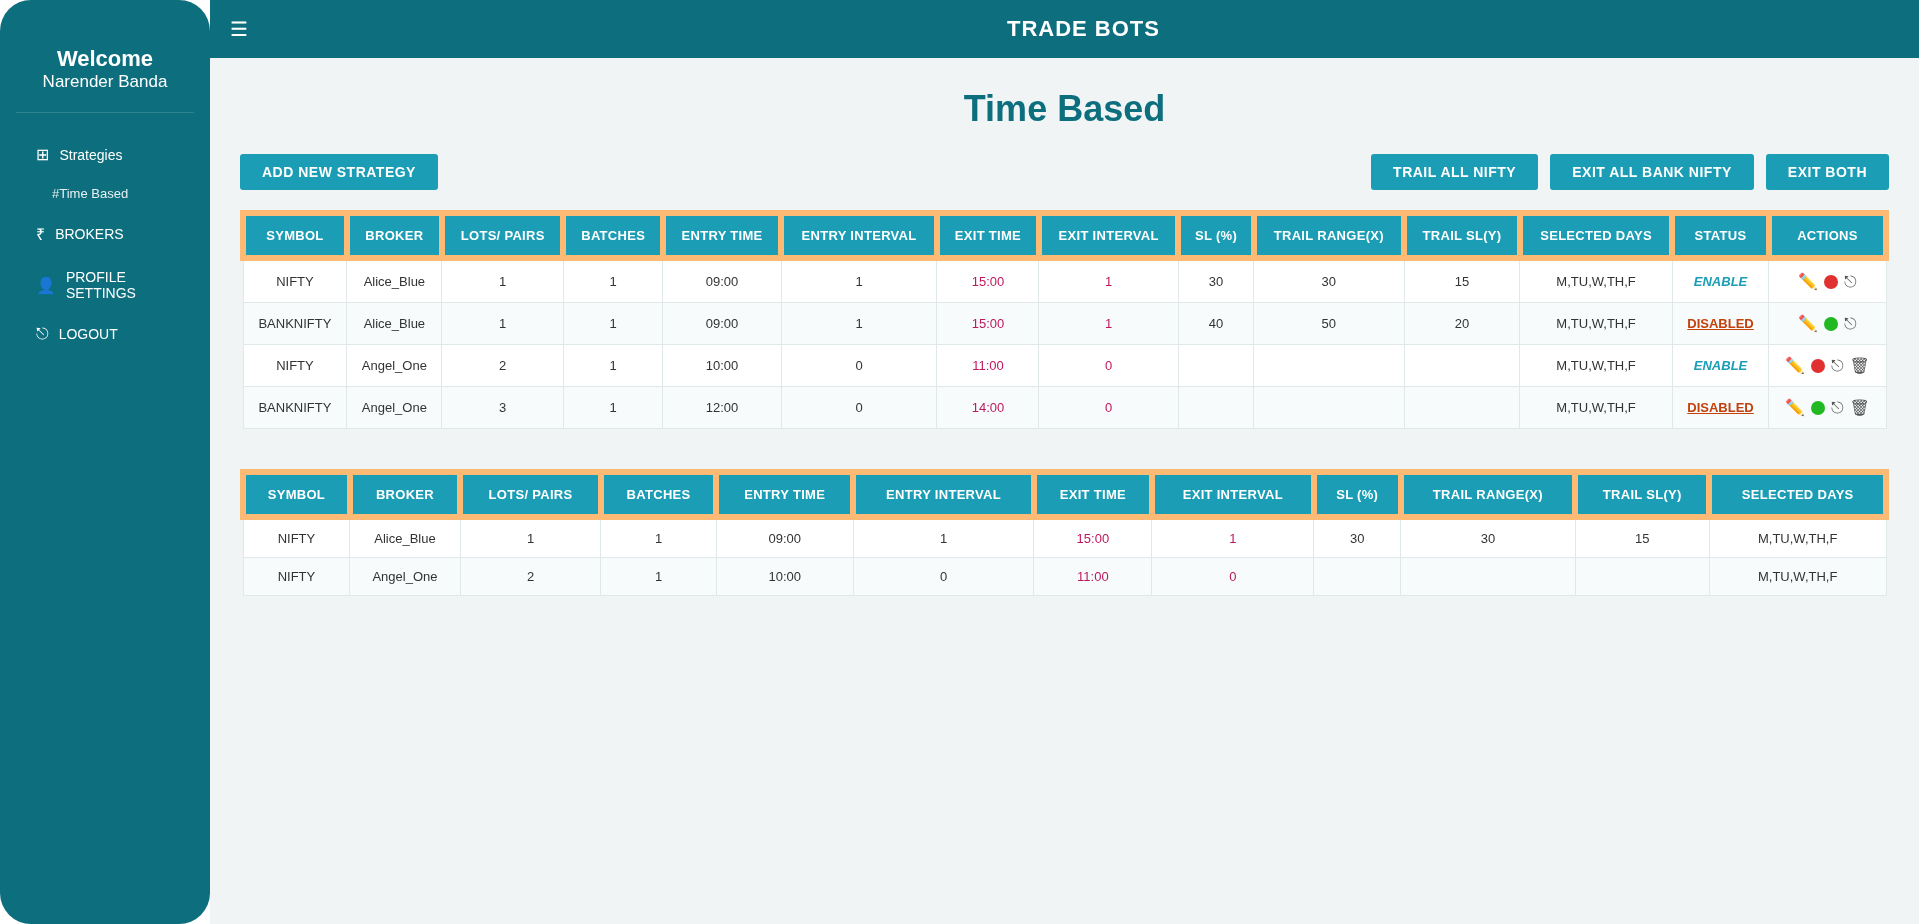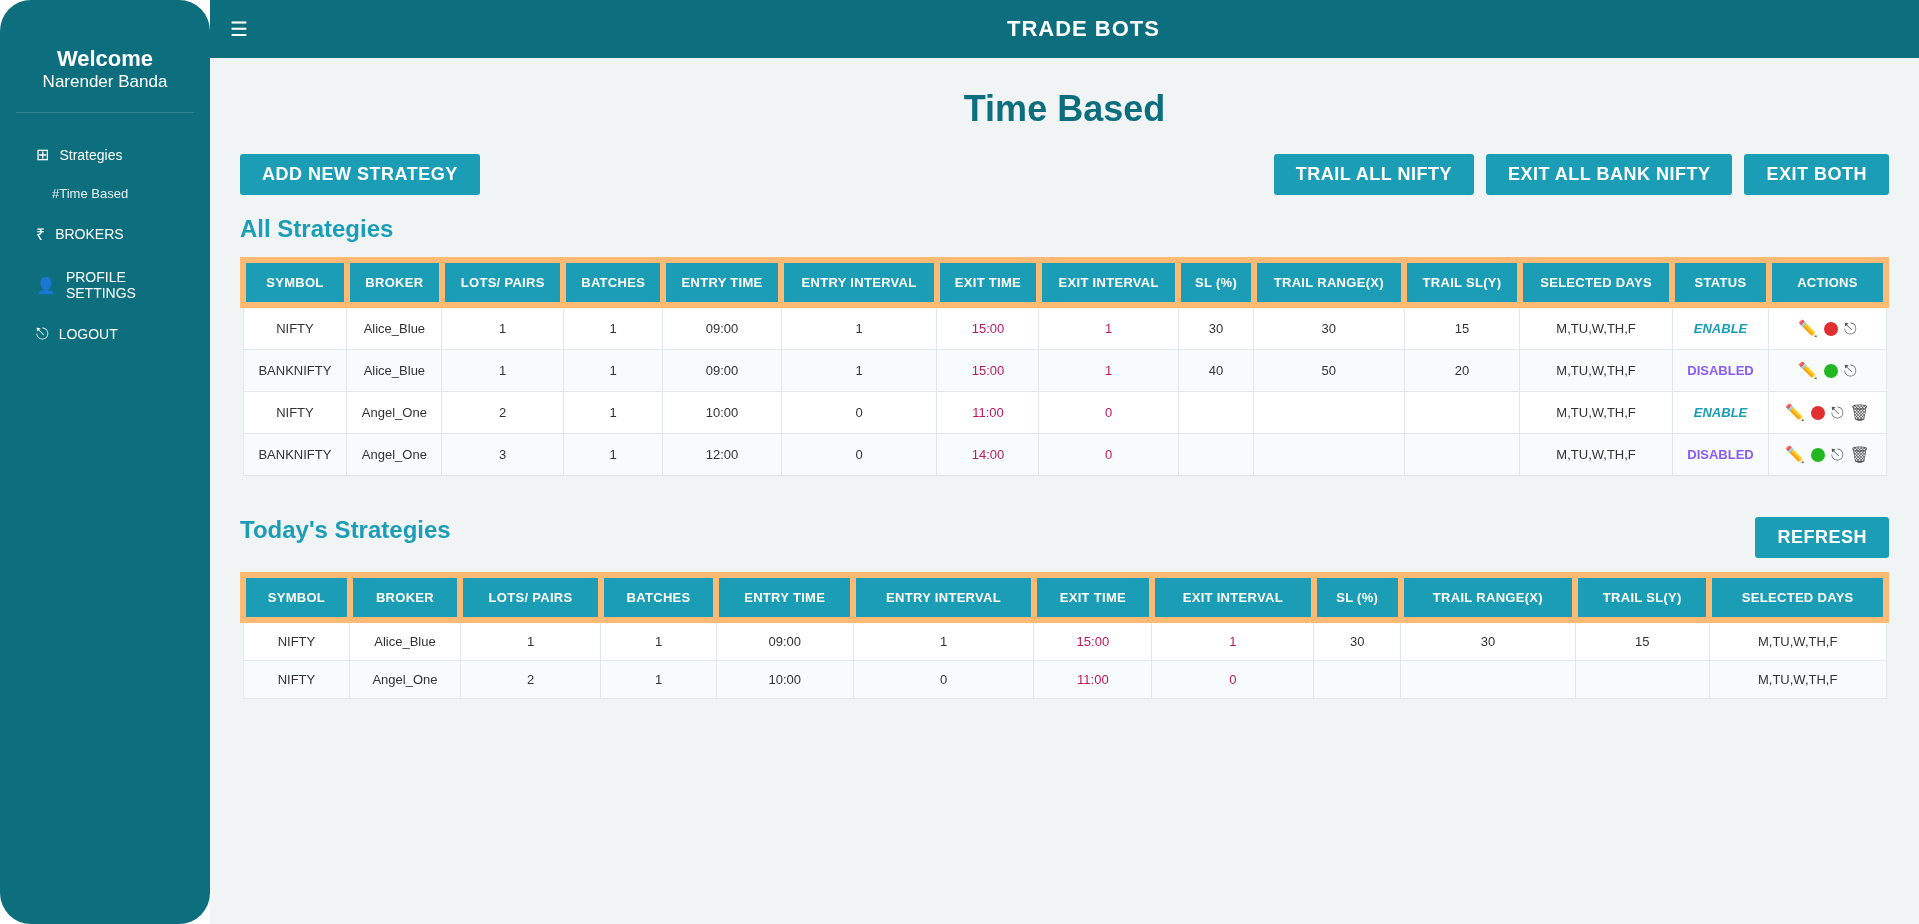--- a/index.html
+++ b/index.html
@@ -103,21 +103,21 @@
       gap: 12px;
       margin-bottom: 20px;
       flex-wrap: wrap;
     }
 
     .btn-teal {
       background-color: #1a9db5;
       color: white;
       border: none;
       padding: 10px 22px;
-      font-size: 18px;
+      font-size: 14px;
       font-weight: bold;
       letter-spacing: 0.5px;
       cursor: pointer;
       border-radius: 3px;
     }
 
     .btn-spacer { flex: 1; }
 
     .section-title {
       font-size: 24px;
@@ -155,22 +155,23 @@
       text-align: center;
       border: 1px solid #e0e8ea;
       color: #333;
     }
     .status-enable {
       color: #1a9db5;
       font-weight: bold;
       font-style: italic;
     }
     .status-disabled {
-      color: #8b5cf6;
-      font-weight: bold;
+      color: #c2410c;
+      font-weight: bold;
+      text-decoration: underline;
     }
     .exit-time-cell {
       color: #be185d;
     }
     .actions-cell {
       display: flex;
       align-items: center;
       justify-content: center;
       gap: 6px;
     }
@@ -241,21 +242,20 @@
 
     <div class="action-bar">
       <button class="btn-teal">ADD NEW STRATEGY</button>
       <div class="btn-spacer"></div>
       <button class="btn-teal">TRAIL ALL NIFTY</button>
       <button class="btn-teal">EXIT ALL BANK NIFTY</button>
       <button class="btn-teal">EXIT BOTH</button>
     </div>
 
     <div class="section-block">
-      <div class="section-title">All Strategies</div>
       <table>
         <thead>
           <tr>
             <th>SYMBOL</th>
             <th>BROKER</th>
             <th>LOTS/ PAIRS</th>
             <th>BATCHES</th>
             <th>ENTRY TIME</th>
             <th>ENTRY INTERVAL</th>
             <th>EXIT TIME</th>
@@ -359,24 +359,20 @@
         <span class="action-icon" title="Exit">⎋</span>
         <span class="action-icon" title="Delete">🗑</span>
       </div>
     </td>
   </tr>
           </tbody>
       </table>
     </div>
 
     <div class="section-block">
-      <div class="refresh-bar">
-        <div class="section-title">Today's Strategies</div>
-        <button class="btn-teal">REFRESH</button>
-      </div>
       <table>
         <thead>
           <tr>
             <th>SYMBOL</th>
             <th>BROKER</th>
             <th>LOTS/ PAIRS</th>
             <th>BATCHES</th>
             <th>ENTRY TIME</th>
             <th>ENTRY INTERVAL</th>
             <th>EXIT TIME</th>

